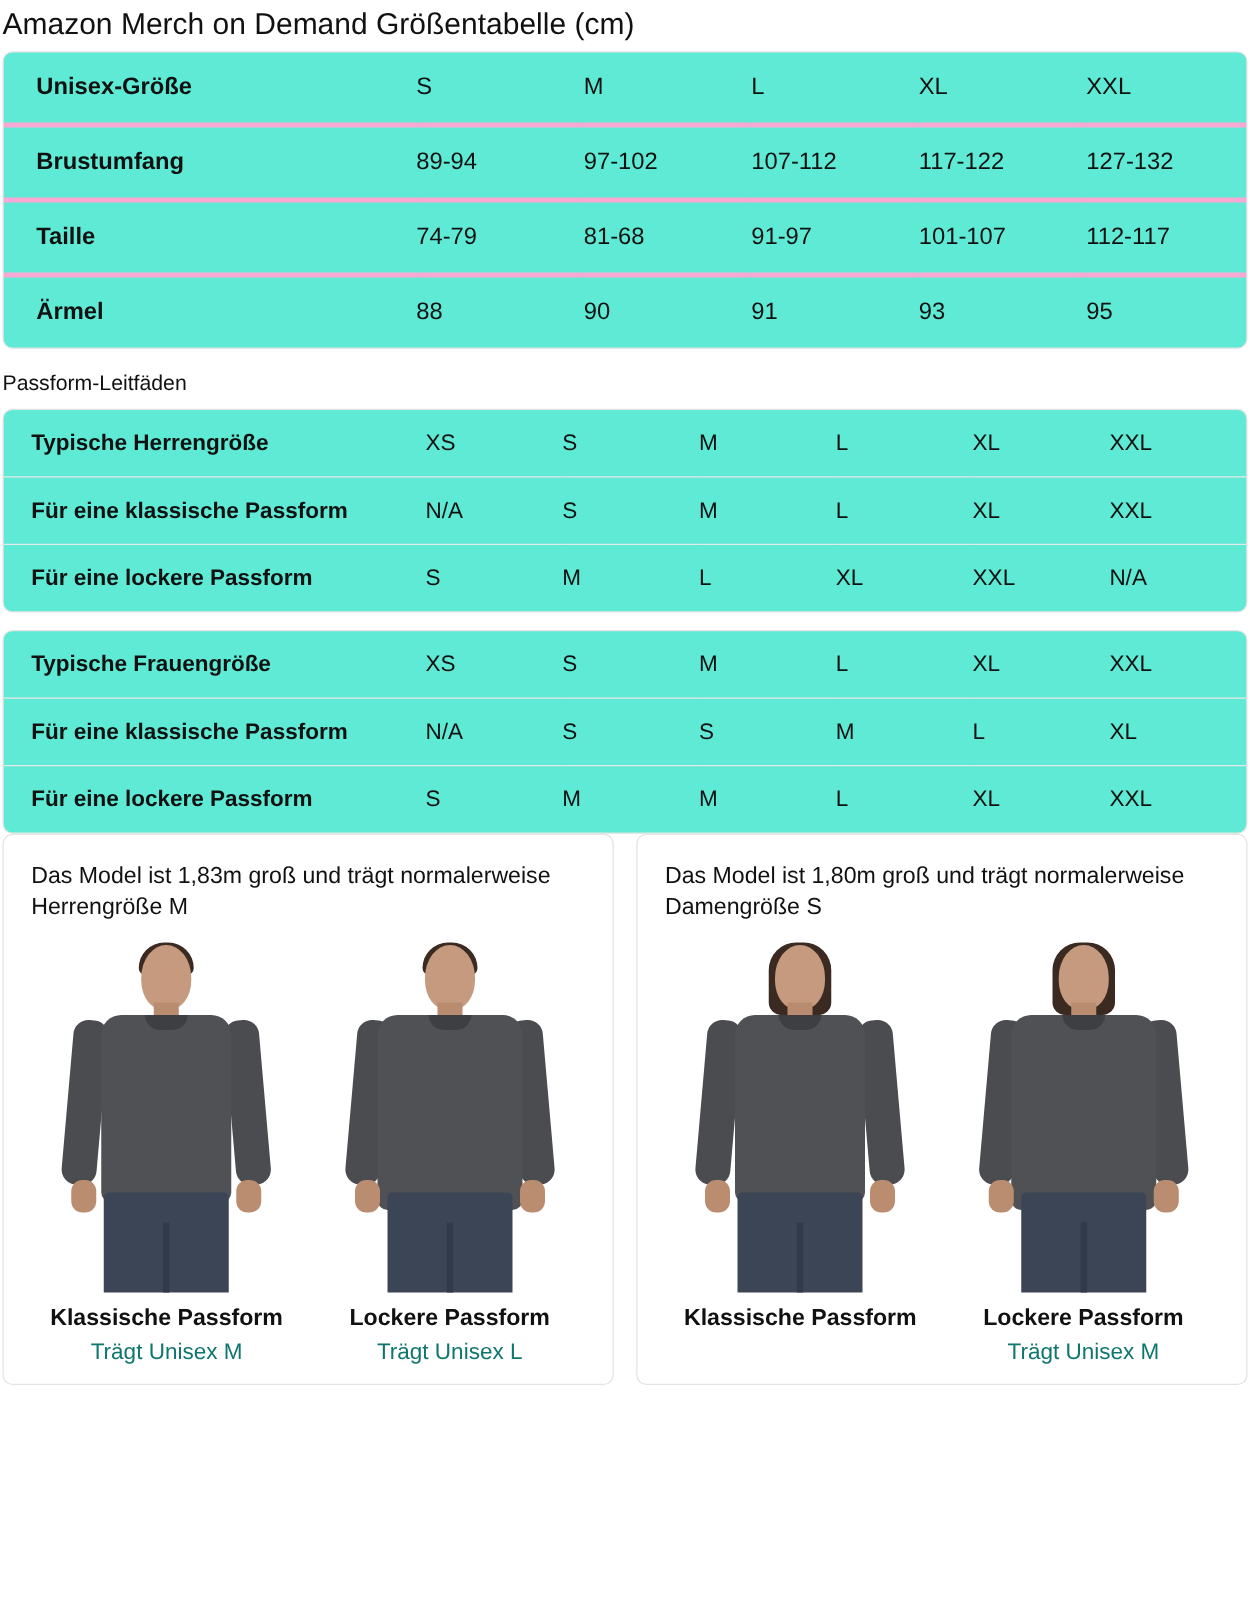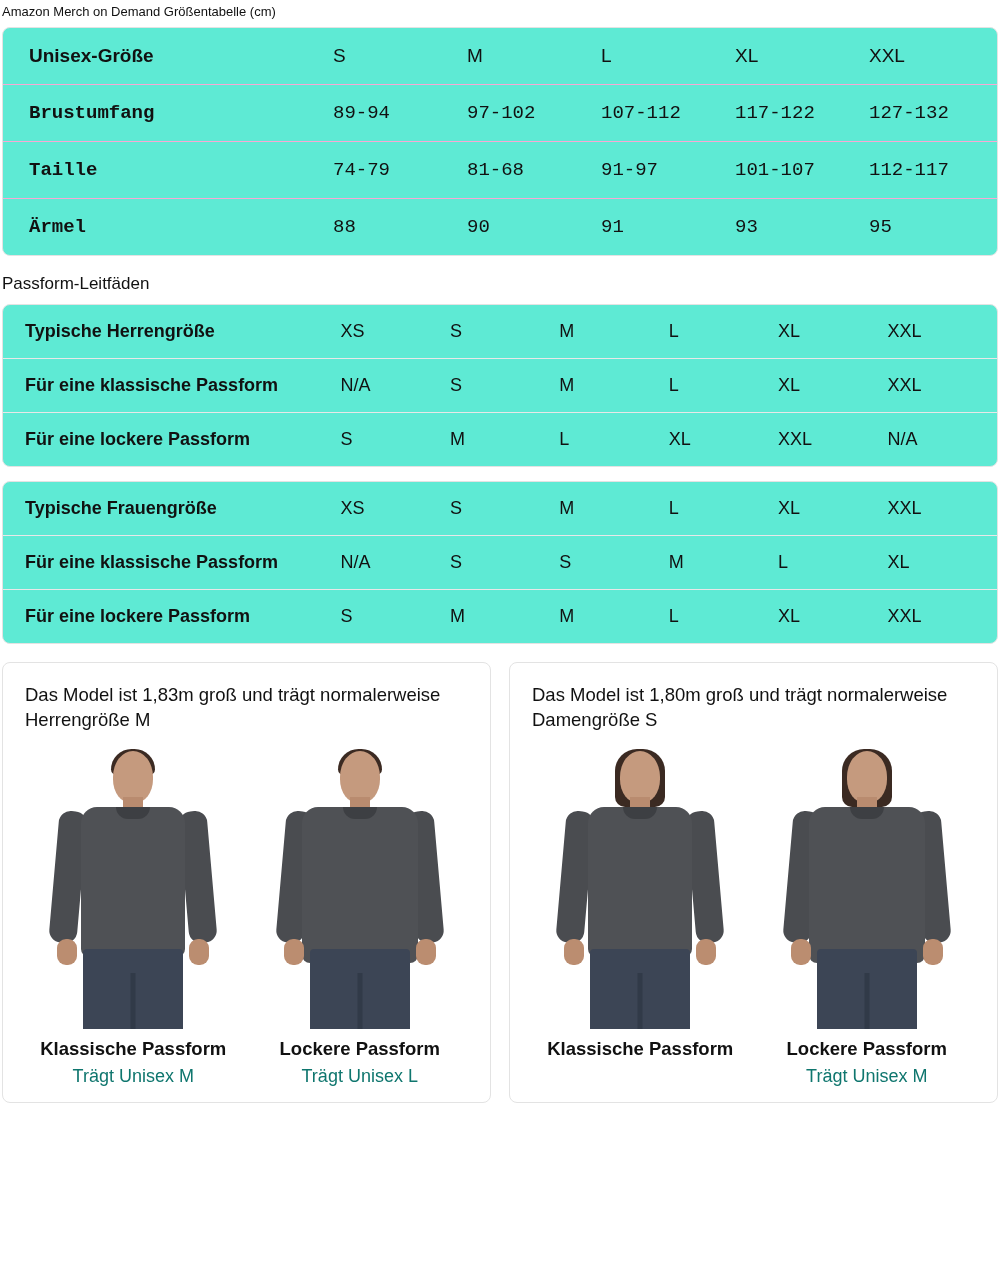--- a/index.html
+++ b/index.html
@@ -13,40 +13,39 @@
     height: 1285px;
     font-family: "Liberation Sans", sans-serif;
     color: #111111;
     overflow: hidden;
   }
   .page {
     width: 1000px;
     position: relative;
   }
   .title {
-    font-size: 13px;
+    font-size: 24px;
     color: #111;
     padding: 4px 0 6px 2px;
     line-height: 1.3;
   }
   .card {
     border: 1px solid #e3e3e3;
     border-radius: 8px;
     overflow: hidden;
     background: #5eead4;
     margin: 0 2px;
   }
   table.sizes {
     width: 100%;
     border-collapse: collapse;
     table-layout: fixed;
   }
   table.sizes tr + tr td {
-    border-top: 1px solid #f9a8d4;
-    font-family: Liberation Mono, monospace;
+    border-top: 4px solid #f9a8d4;
   }
   table.sizes td {
     padding: 17px 0 17px 0;
     font-size: 19px;
     color: #111;
     vertical-align: middle;
   }
   table.sizes td.rowhead {
     font-weight: bold;
     padding-left: 26px;
@@ -84,21 +83,21 @@
     padding-left: 22px;
     width: 330px;
   }
   table.fit td.val {
     width: 107px;
   }
   .spacer-14 { height: 14px; }
   .models {
     display: flex;
     gap: 18px;
-    margin: 18px 2px 0 2px;
+    margin: 0 2px 0 2px;
   }
   .model-card {
     flex: 1 1 0;
     border: 1px solid #e3e3e3;
     border-radius: 8px;
     padding: 20px 22px 14px 22px;
     background: #fff;
     min-width: 0;
   }
   .model-caption {

